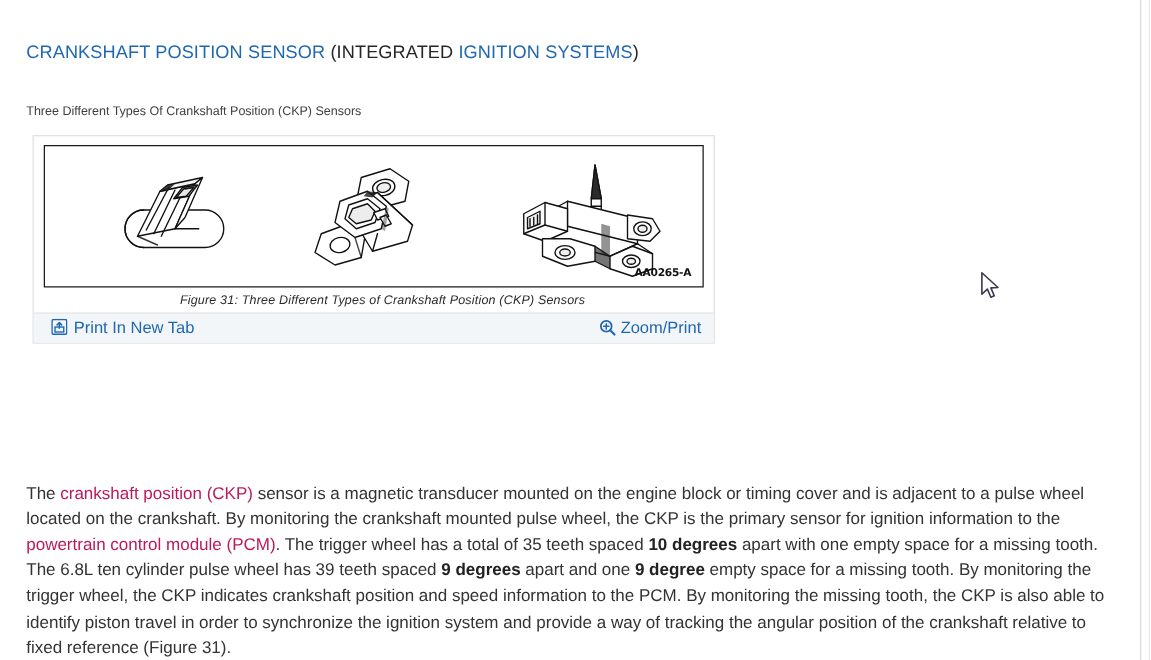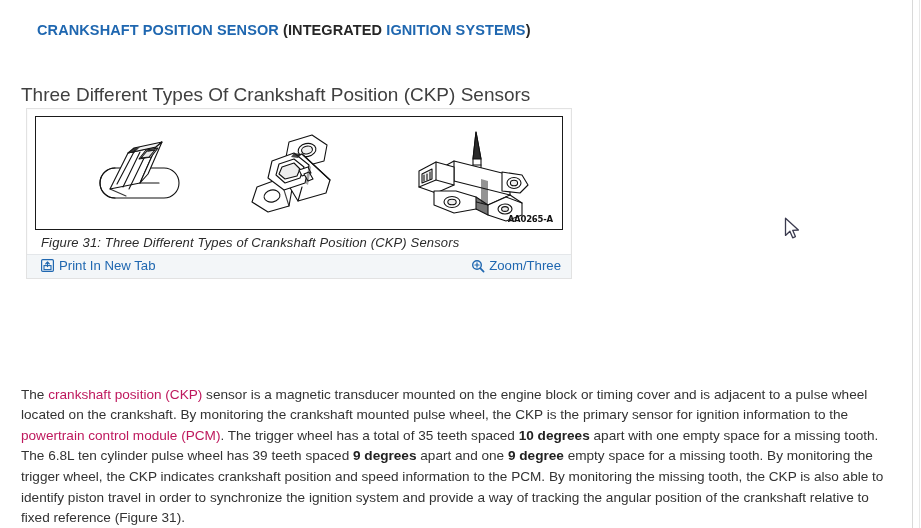--- a/index.html
+++ b/index.html
@@ -38,41 +38,40 @@
     position: absolute;
     left: 21px;
     top: 0;
     width: 880px;
   }
 
   
   .page-title {
     position: absolute;
     left: 0;
-    top: 22px;
+    top: 34px;
     font-size: 14.5px;
-    font-weight: bold;
+    font-weight: normal;
     letter-spacing: 0.1px;
     white-space: nowrap;
     color: #1a1a1a;
-    margin-left: 16px;
   }
   .page-title .lnk {
     color: #1f67b0;
   }
   .page-title .plain {
     color: #262626;
   }
 
   
   .figure-subtitle {
     position: absolute;
     left: 0;
     top: 84px;
-    font-size: 19px;
+    font-size: 10px;
     color: #404040;
     white-space: nowrap;
   }
 
   
   .figure-card {
     position: absolute;
     left: 5px;
     top: 108px;
     width: 544px;
@@ -97,25 +96,26 @@
     bottom: 5px;
     font-family: "DejaVu Sans", sans-serif;
     font-size: 8.5px;
     font-weight: bold;
     letter-spacing: -0.2px;
     color: #111111;
     text-align: right;
   }
   .figure-caption {
     margin: 5px 0 4px 14px;
-    font-size: 13px;
+    font-size: 10px;
     font-style: italic;
     color: #2b2b2b;
     letter-spacing: 0.15px;
     white-space: nowrap;
+    text-align: center;
   }
   .figure-actions {
     border-top: 1px solid #e4e7ea;
     background: #f3f6f8;
     height: 23px;
     position: relative;
   }
   .act-left {
     position: absolute;
     left: 14px;
@@ -301,21 +301,21 @@
         <span>Print In New Tab</span>
       </div>
       <div class="act-right">
         <span>
           <svg width="14" height="14" viewBox="0 0 14 14">
             <circle cx="6" cy="6" r="4.3" fill="none" stroke="#1f67b0" stroke-width="1.4"></circle>
             <path d="M6 3.9 L6 8.1 M3.9 6 L8.1 6" stroke="#1f67b0" stroke-width="1.2" stroke-linecap="round"></path>
             <path d="M9.2 9.2 L12.6 12.6" stroke="#1f67b0" stroke-width="1.7" stroke-linecap="round"></path>
           </svg>
         </span>
-        <span>Zoom/Three</span>
+        <span>Zoom/Print</span>
       </div>
     </div>
   </div>
 
   <p class="body-text"><span>The </span><span class="lnk">crankshaft position (CKP)</span><span> sensor is a magnetic transducer mounted on the engine block or timing cover and is adjacent to a pulse wheel located on the crankshaft. By monitoring the crankshaft mounted pulse wheel, the CKP is the primary sensor for ignition information to the </span><span class="lnk">powertrain control module (PCM)</span><span>. The trigger wheel has a total of 35 teeth spaced </span><b>10 degrees</b><span> apart with one empty space for a missing tooth. The 6.8L ten cylinder pulse wheel has 39 teeth spaced </span><b>9 degrees</b><span> apart and one </span><b>9 degree</b><span> empty space for a missing tooth. By monitoring the trigger wheel, the CKP indicates crankshaft position and speed information to the PCM. By monitoring the missing tooth, the CKP is also able to identify piston travel in order to synchronize the ignition system and provide a way of tracking the angular position of the crankshaft relative to fixed reference (Figure 31).</span></p>
 
 </div>
 
 <div class="cursor">
   <svg width="18" height="24" viewBox="0 0 18 24">

